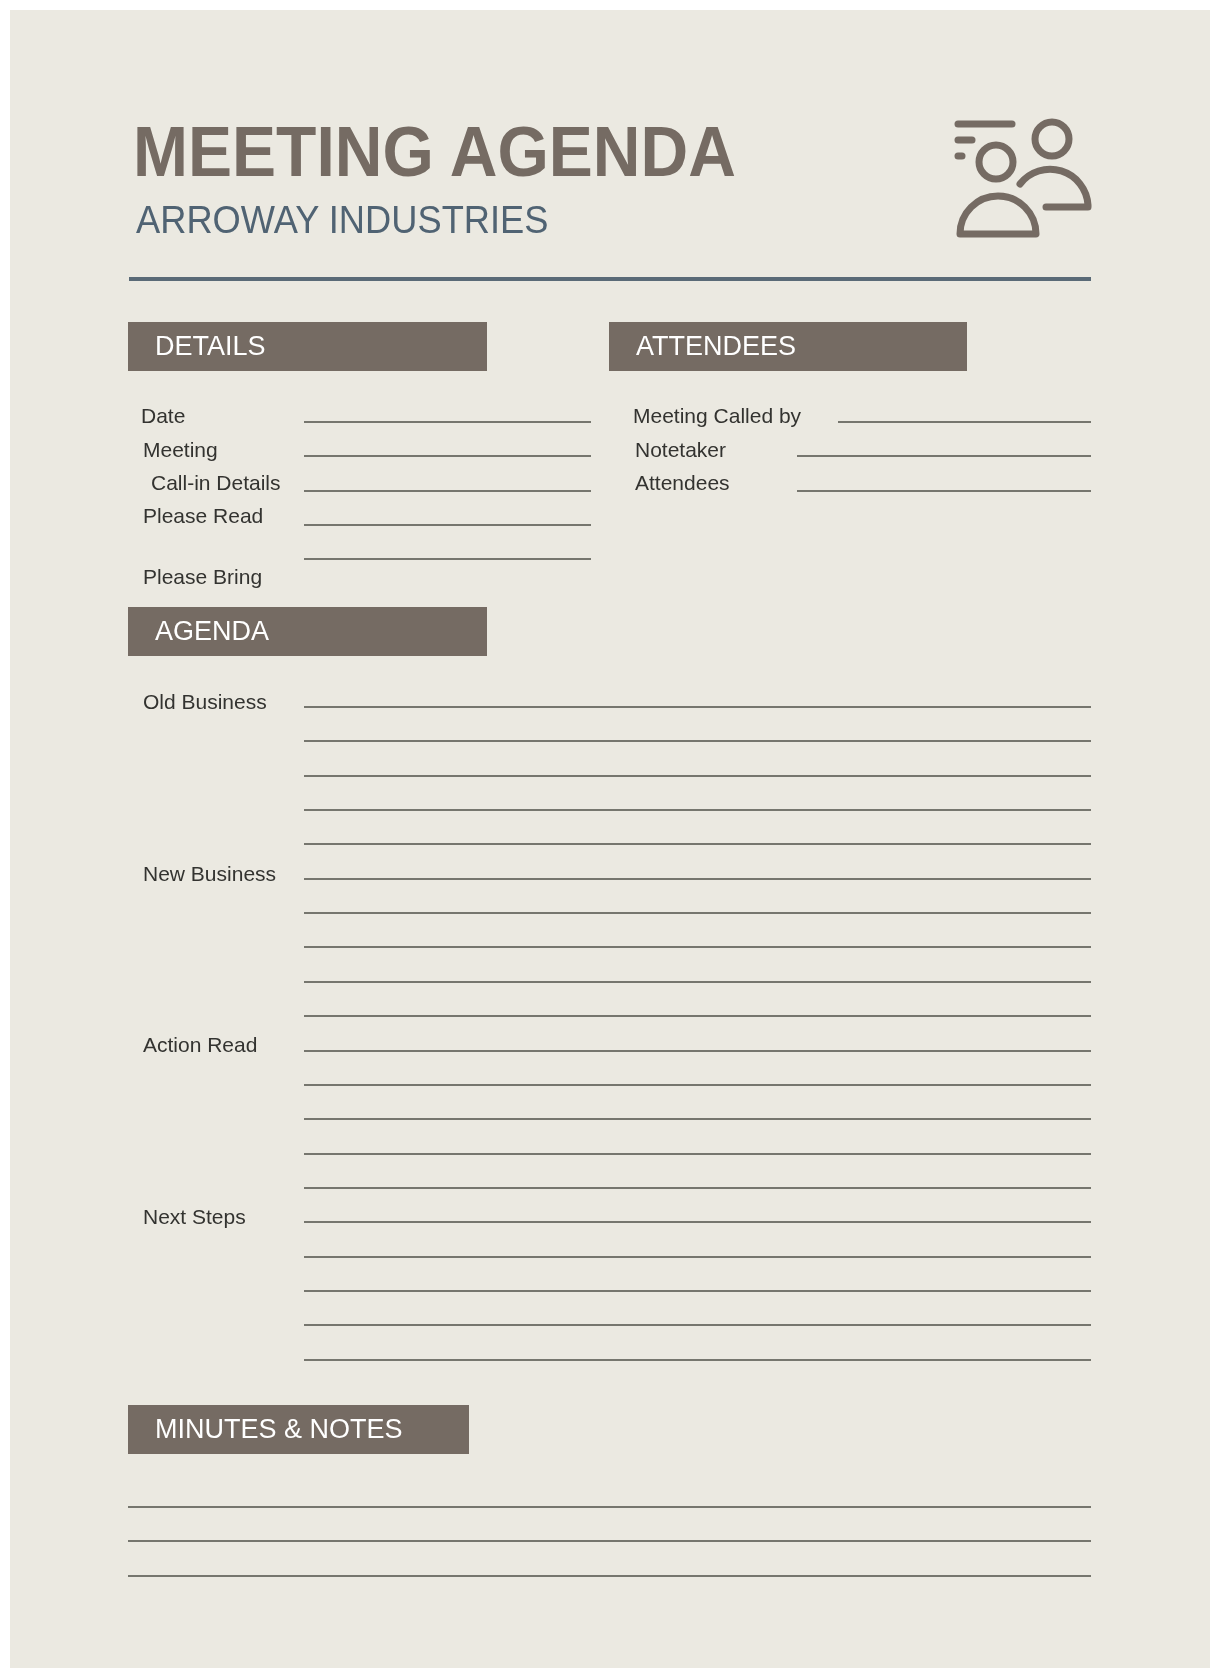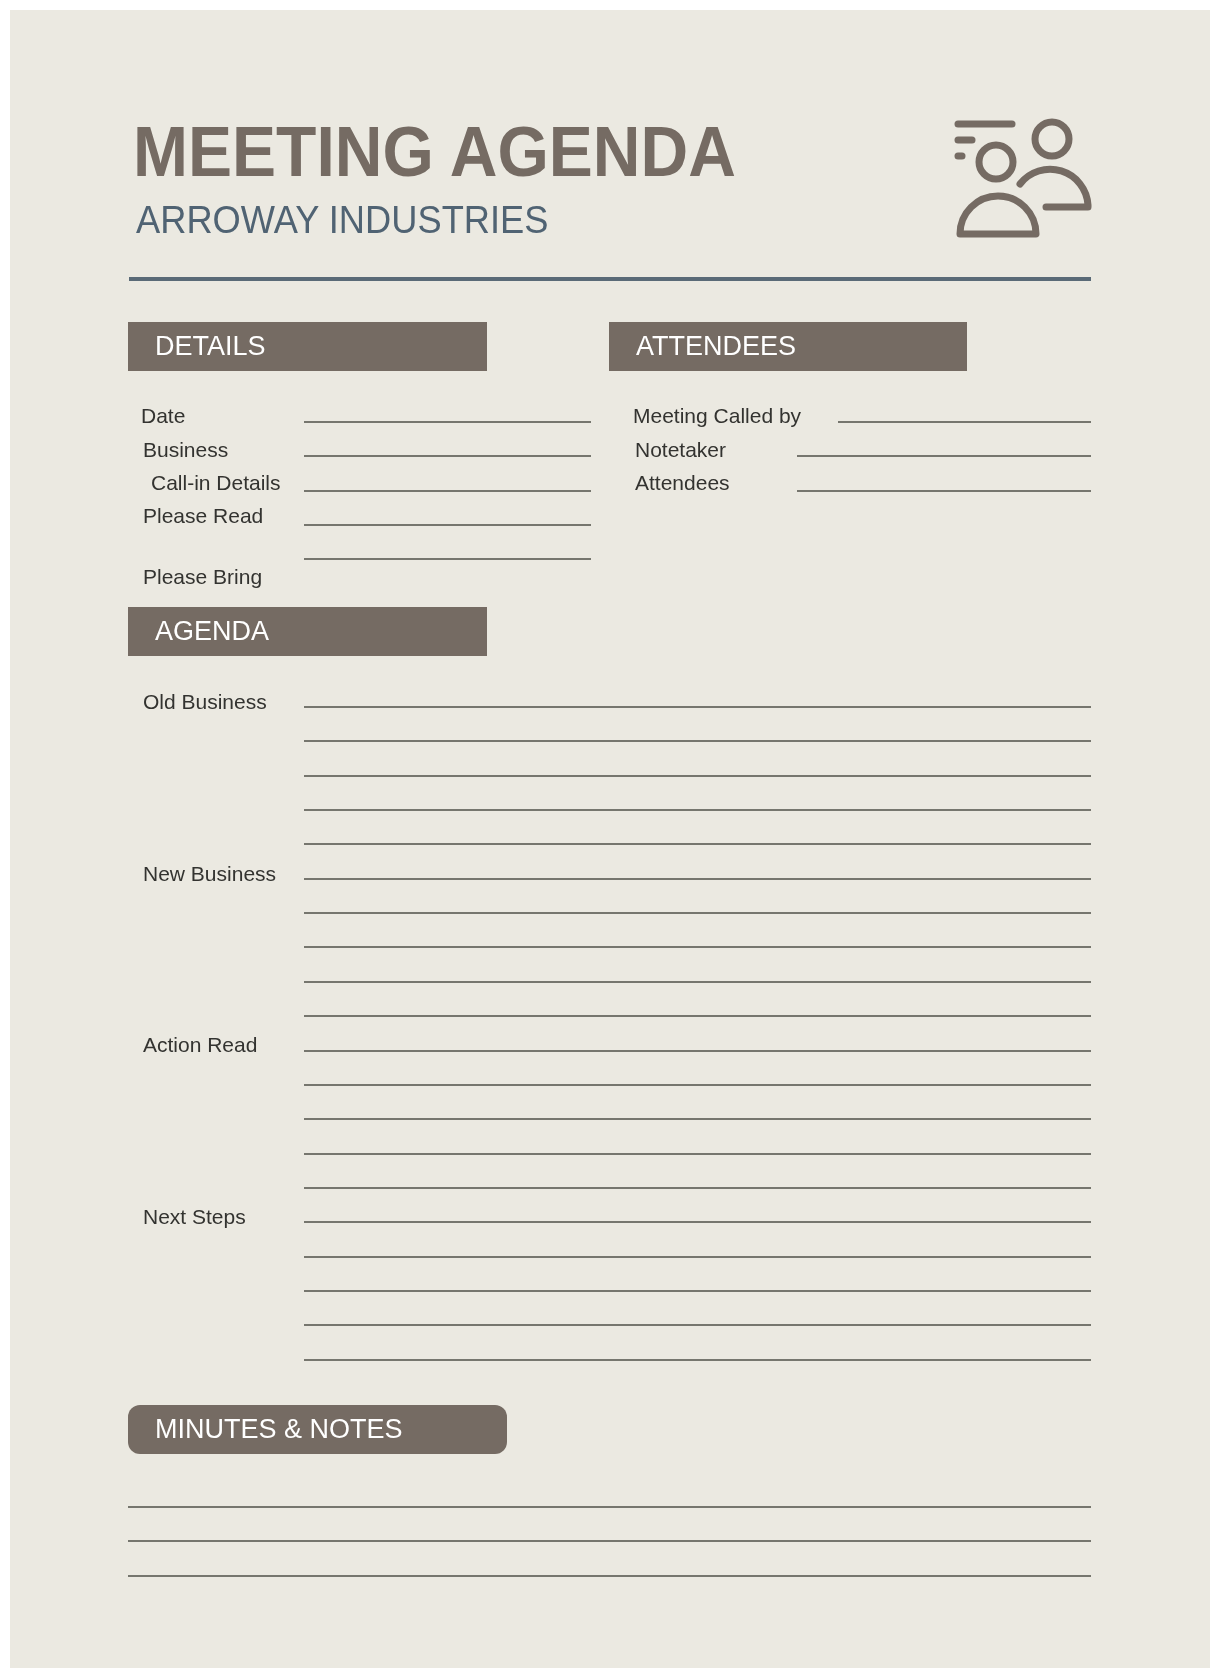--- a/index.html
+++ b/index.html
@@ -31,21 +31,21 @@
   <circle cx="100" cy="21" r="17"></circle>
   <path d="M8 116 A 38 38 0 0 1 84 116 Z"></path>
   <path d="M68 66 A 38 38 0 0 1 136 87 L 136 89 L 94 89"></path>
 </svg>
 
 <div class="abs rule"></div>
 
 <div class="abs bar" style="left:128px;top:322px;width:359px;">DETAILS</div>
 <div class="abs label" style="left:141px;top:404px;">Date</div>
 <div class="abs line" style="left:304px;top:421px;width:287px;"></div>
-<div class="abs label" style="left:143px;top:438px;">Business</div>
+<div class="abs label" style="left:143px;top:438px;">Meeting</div>
 <div class="abs line" style="left:304px;top:455px;width:287px;"></div>
 <div class="abs label" style="left:143px;top:471px;margin-left:8px;">Call-in Details</div>
 <div class="abs line" style="left:304px;top:490px;width:287px;"></div>
 <div class="abs label" style="left:143px;top:504px;">Please Read</div>
 <div class="abs line" style="left:304px;top:524px;width:287px;"></div>
 <div class="abs label" style="left:143px;top:537px;margin-top:28px;">Please Bring</div>
 <div class="abs line" style="left:304px;top:558px;width:287px;"></div>
 
 <div class="abs bar" style="left:609px;top:322px;width:358px;">ATTENDEES</div>
 <div class="abs label" style="left:633px;top:404px;">Meeting Called by</div>
@@ -76,18 +76,18 @@
     <div class="abs line" style="left: 304px; width: 787px; top: 1118px;"></div>
     <div class="abs line" style="left: 304px; width: 787px; top: 1153px;"></div>
     <div class="abs line" style="left: 304px; width: 787px; top: 1187px;"></div>
     <div class="abs line" style="left: 304px; width: 787px; top: 1221px;"></div>
     <div class="abs line" style="left: 304px; width: 787px; top: 1256px;"></div>
     <div class="abs line" style="left: 304px; width: 787px; top: 1290px;"></div>
     <div class="abs line" style="left: 304px; width: 787px; top: 1324px;"></div>
     <div class="abs line" style="left: 304px; width: 787px; top: 1359px;"></div>
   </div>
 
-<div class="abs bar" style="left:128px;top:1405px;width:379px;border-radius:12px;">MINUTES &amp; NOTES</div>
+<div class="abs bar" style="left:128px;top:1405px;width:341px;">MINUTES &amp; NOTES</div>
 <div id="minutes-lines">
     <div class="abs line" style="left: 128px; width: 963px; top: 1506px;"></div>
     <div class="abs line" style="left: 128px; width: 963px; top: 1540px;"></div>
     <div class="abs line" style="left: 128px; width: 963px; top: 1575px;"></div>
   </div>
 
 </body></html>

